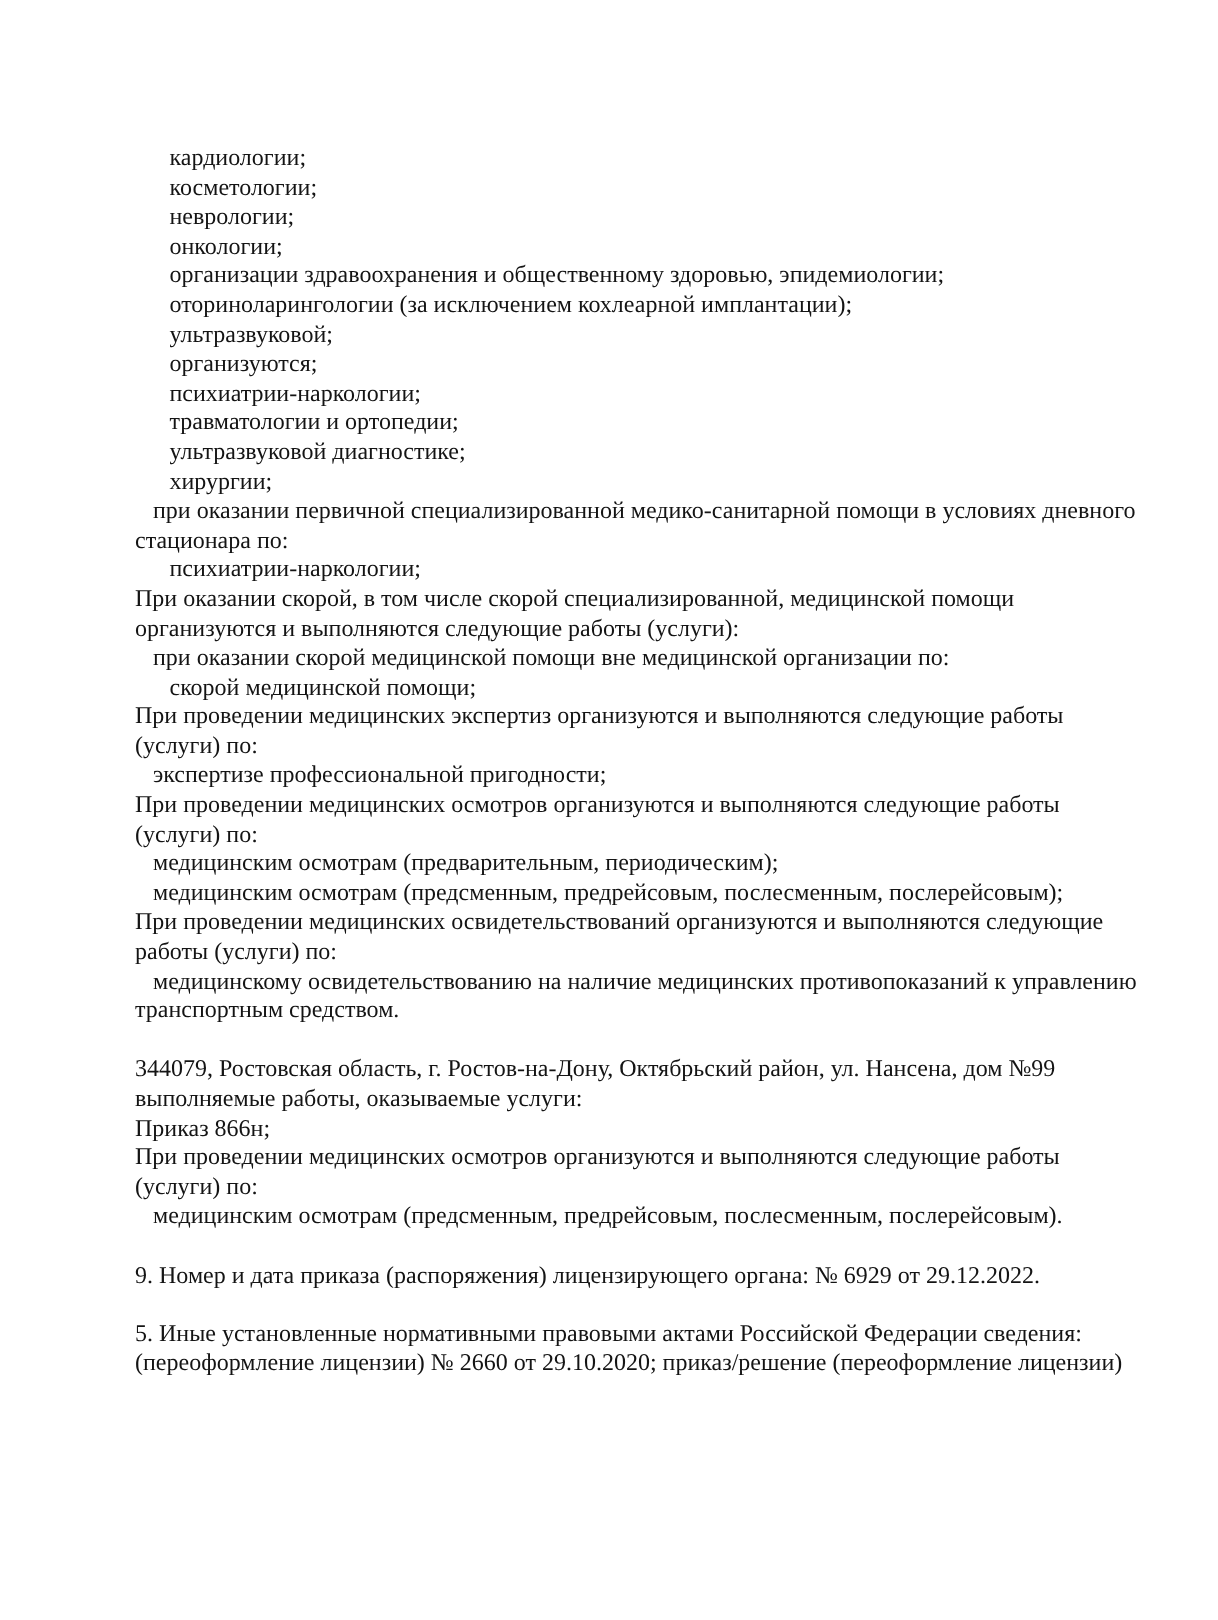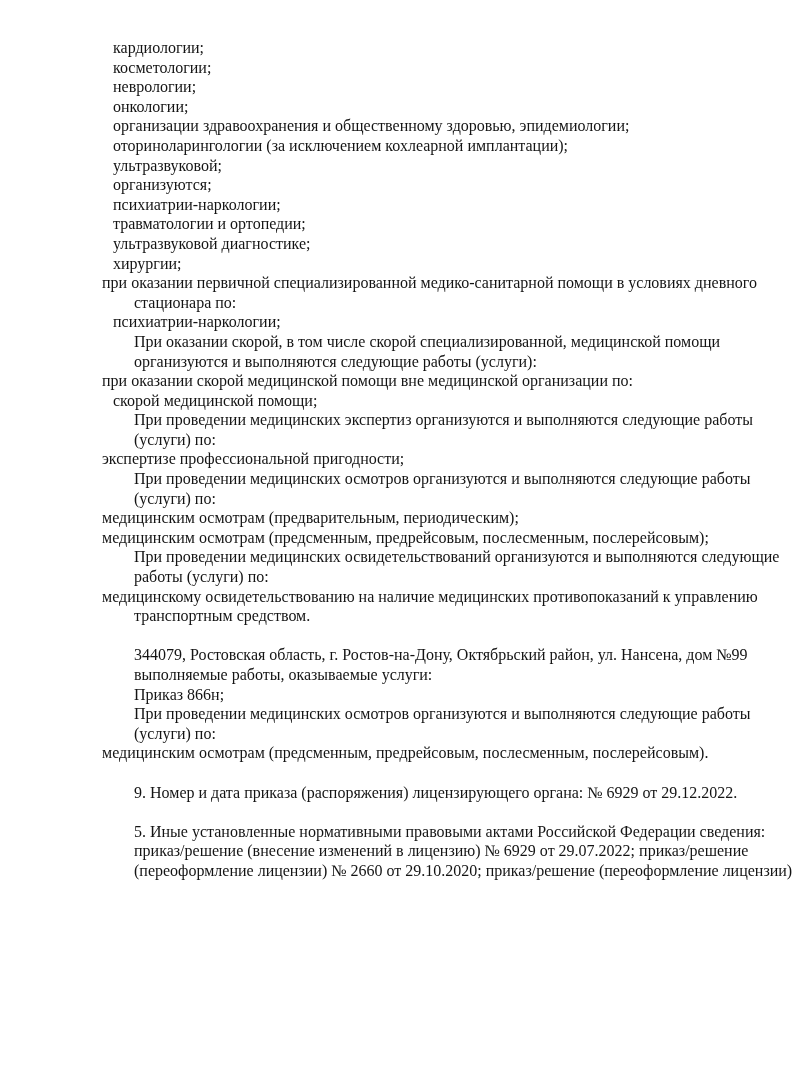--- a/index.html
+++ b/index.html
@@ -13,29 +13,29 @@
     overflow: hidden;
     font-family: "Liberation Serif", "DejaVu Serif", serif;
     font-size: 16px;
     color: #141414;
     -webkit-font-smoothing: antialiased;
   }
   .page {
     box-sizing: border-box;
     width: 812px;
     height: 1080px;
-    padding: 38px 28px 0 90px;
+    padding: 96px 28px 0 90px;
     background: #ffffff;
   }
   .line {
     line-height: 19.6px;
     height: 19.6px;
     white-space: nowrap;
   }
-  .i0 { padding-left: 0; margin-left: 44px; }
+  .i0 { padding-left: 0; }
   .i1 { padding-left: 12px; }
   .i2 { padding-left: 23px; }
 </style>
 </head>
 <body>
 
 <div class="page">
   <div id="doc-lines">
       <div class="line i2">кардиологии;</div>
       <div class="line i2">косметологии;</div>
@@ -71,16 +71,15 @@
       <div class="line i0">344079, Ростовская область, г. Ростов-на-Дону, Октябрьский район, ул. Нансена, дом №99</div>
       <div class="line i0">выполняемые работы, оказываемые услуги:</div>
       <div class="line i0">Приказ 866н;</div>
       <div class="line i0">При проведении медицинских осмотров организуются и выполняются следующие работы</div>
       <div class="line i0">(услуги) по:</div>
       <div class="line i1">медицинским осмотрам (предсменным, предрейсовым, послесменным, послерейсовым).</div>
       <div class="line i0"></div>
       <div class="line i0">9. Номер и дата приказа (распоряжения) лицензирующего органа: № 6929 от 29.12.2022.</div>
       <div class="line i0"></div>
       <div class="line i0">5. Иные установленные нормативными правовыми актами Российской Федерации сведения:</div>
-      <div class="line i0">приказ/решение (внесение изменений в лицензию) № 6929 от 29.07.2022; приказ/решение</div>
       <div class="line i0">(переоформление лицензии) № 2660 от 29.10.2020; приказ/решение (переоформление лицензии)</div>
     </div>
 </div>
 
 </body></html>

